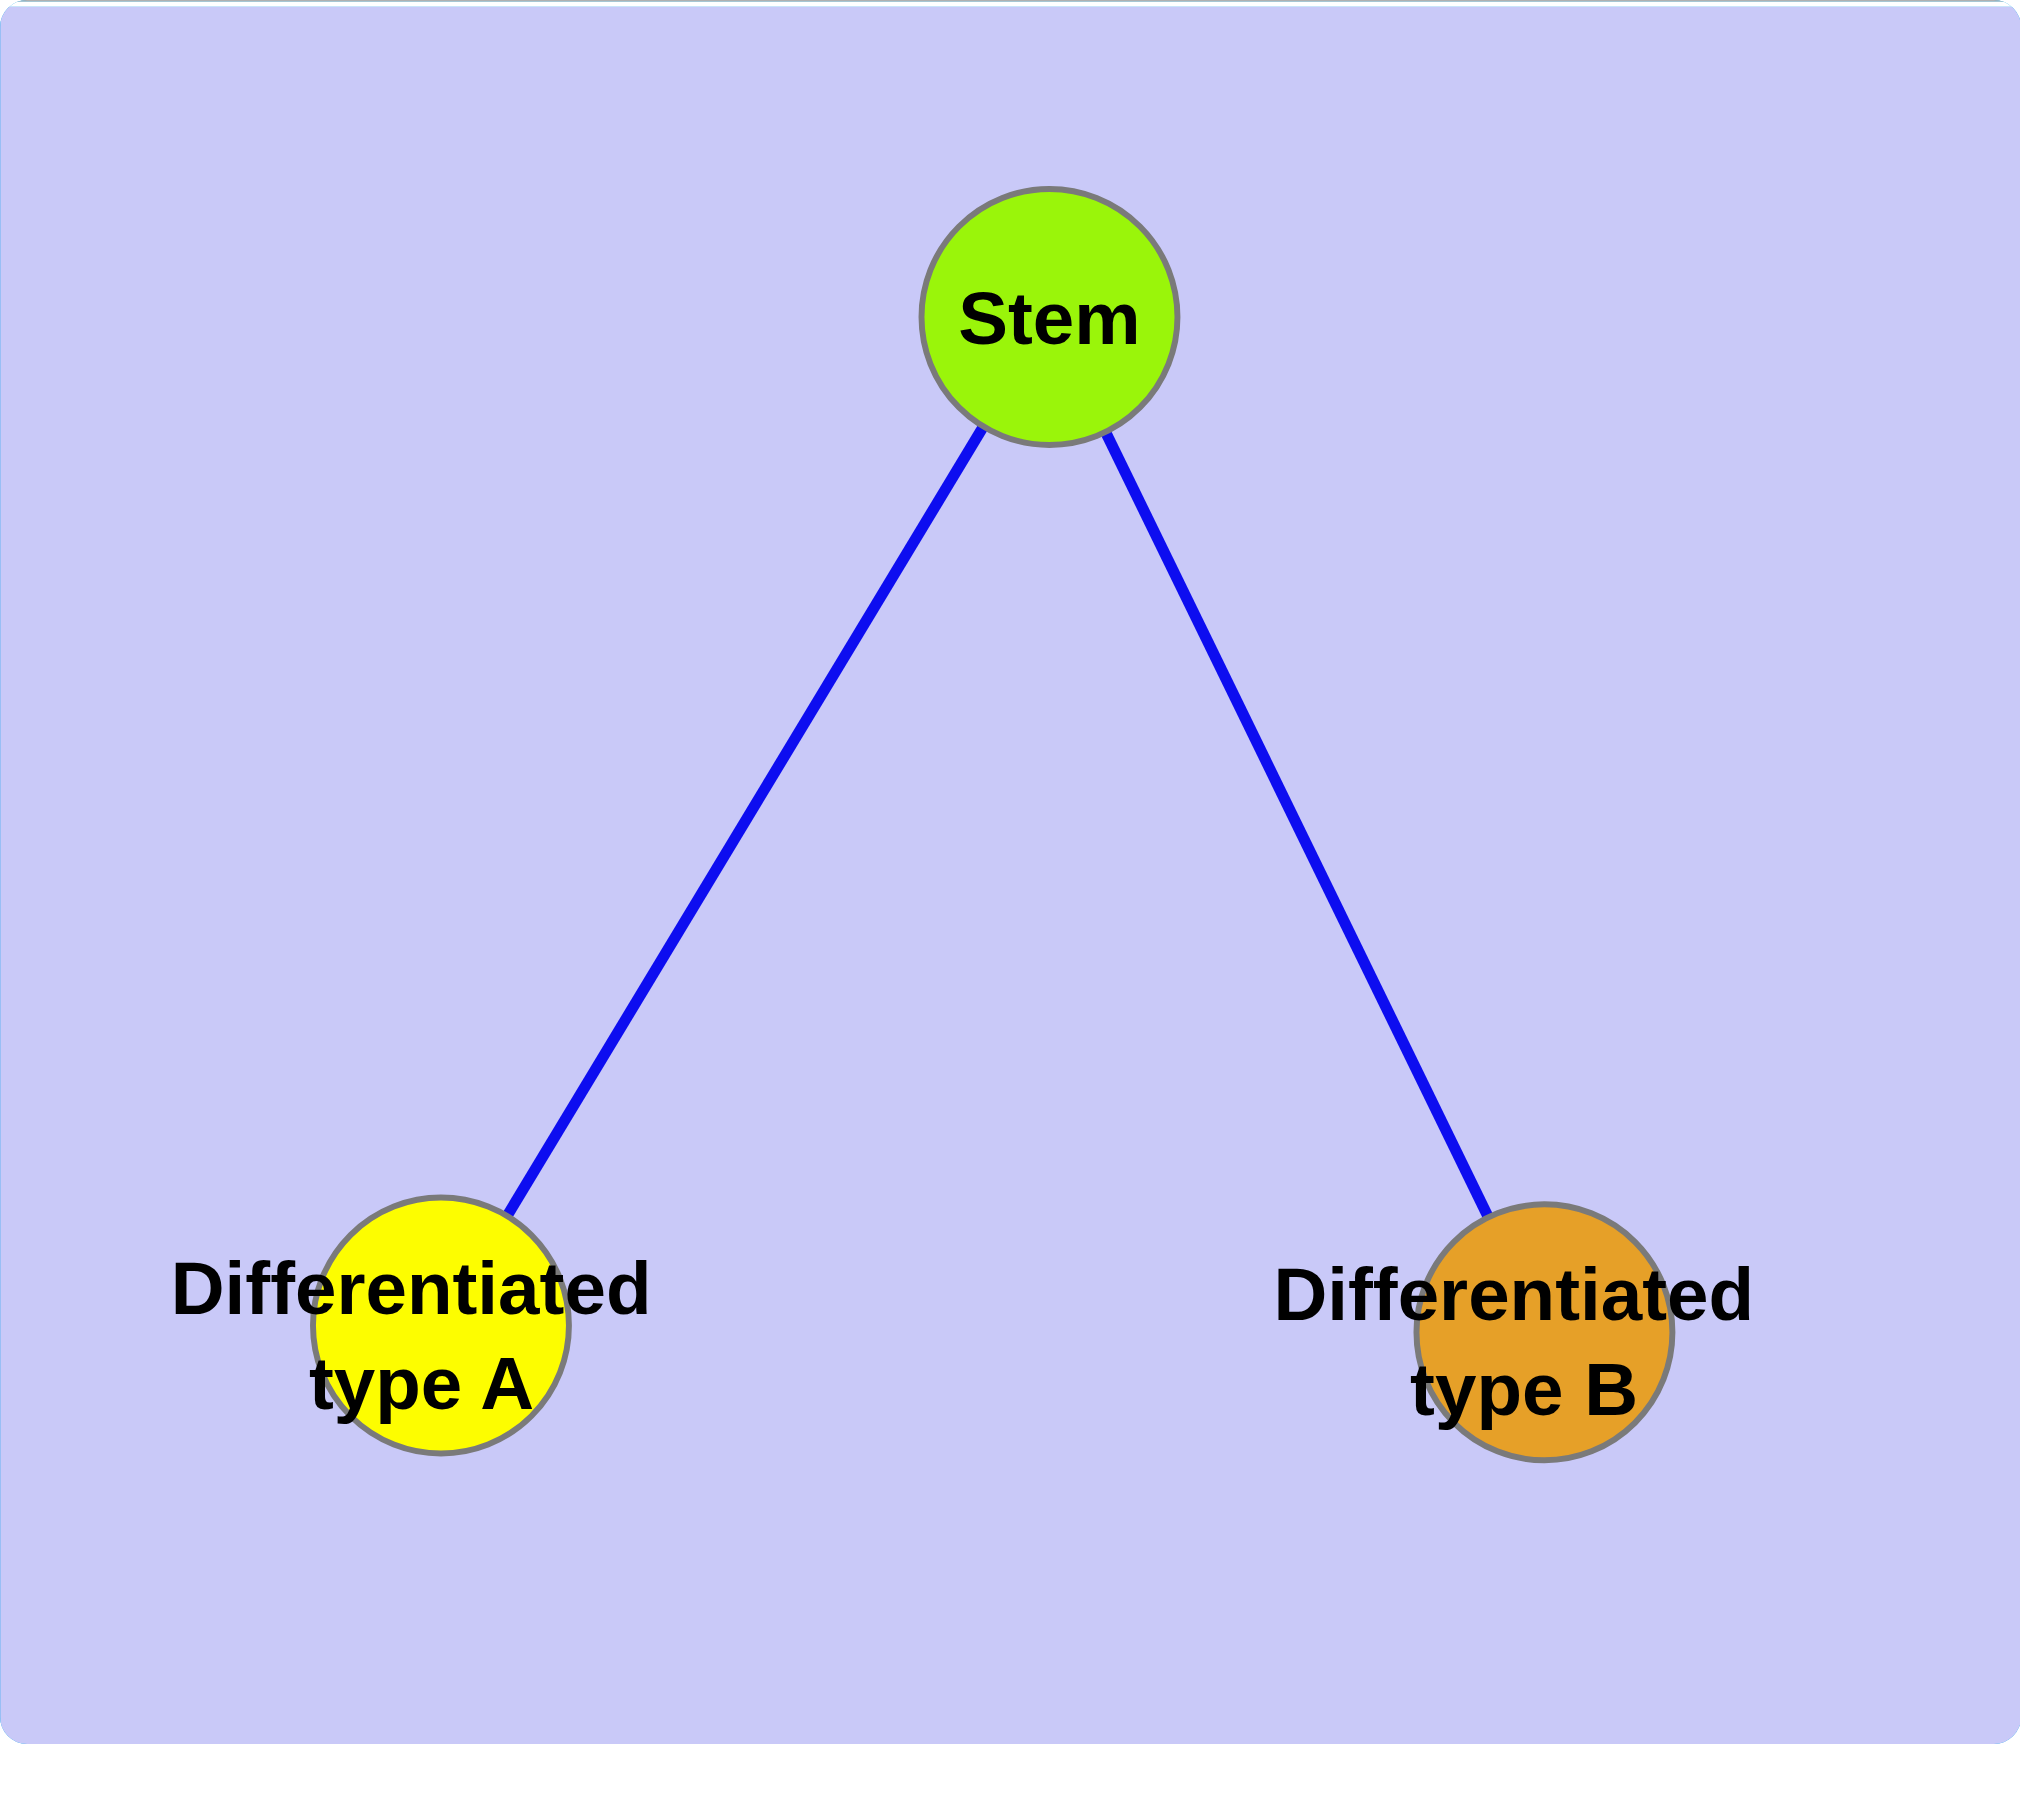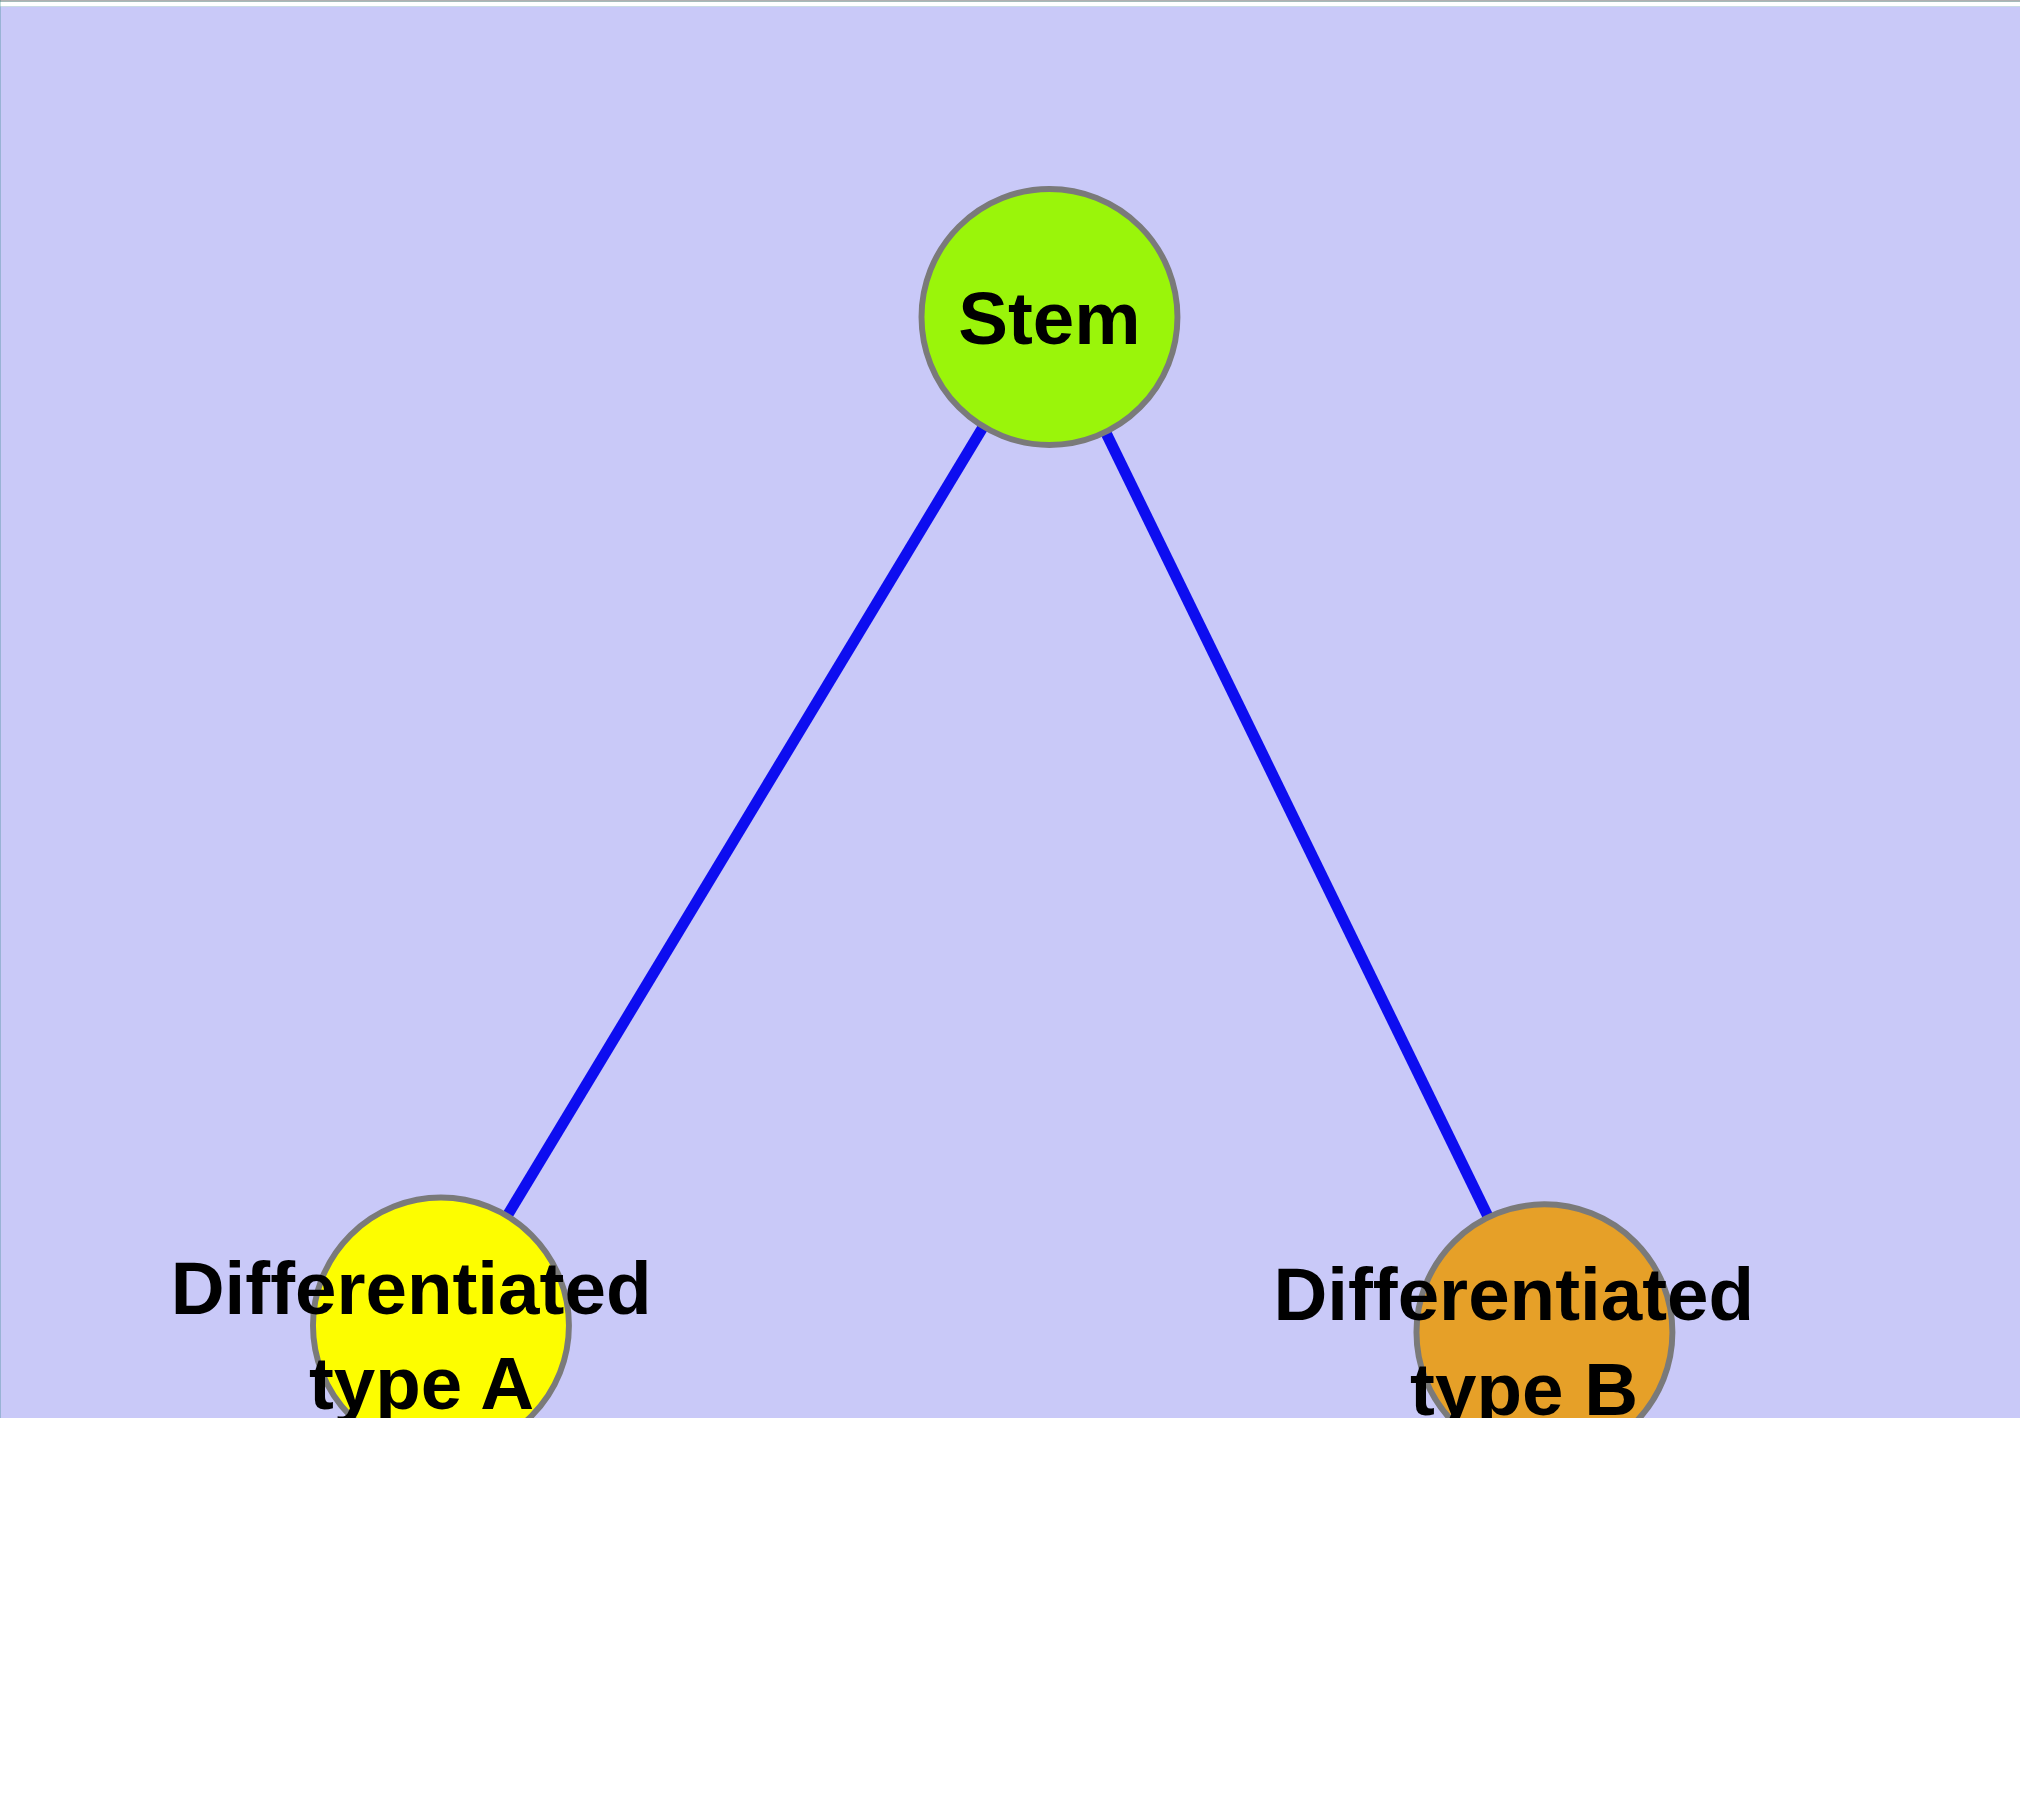--- a/index.html
+++ b/index.html
@@ -1,21 +1,22 @@
 <!DOCTYPE html>
 <html style="font-size:13.6px"><head>
 <meta charset="utf-8">
 <style>
   html, body { margin: 0; padding: 0; background: #ffffff; }
   .page {
     position: relative;
     width: 2021px;
-    height: 1418px;
+    height: 1744px;
     overflow: hidden;
-    background: #0f766e;
+    background: #0ea5e9;
+    border-radius: 27px;
   }
   svg.diagram-canvas { display: block; width: 2021px; height: 1812px; }
   .node-label {
     font-family: "Liberation Sans", sans-serif;
     font-weight: 700;
     font-size: 88px;
     fill: #000000;
     text-anchor: middle;
   }
   .edge { stroke-width: 13; fill: none; stroke-linecap: butt; }

